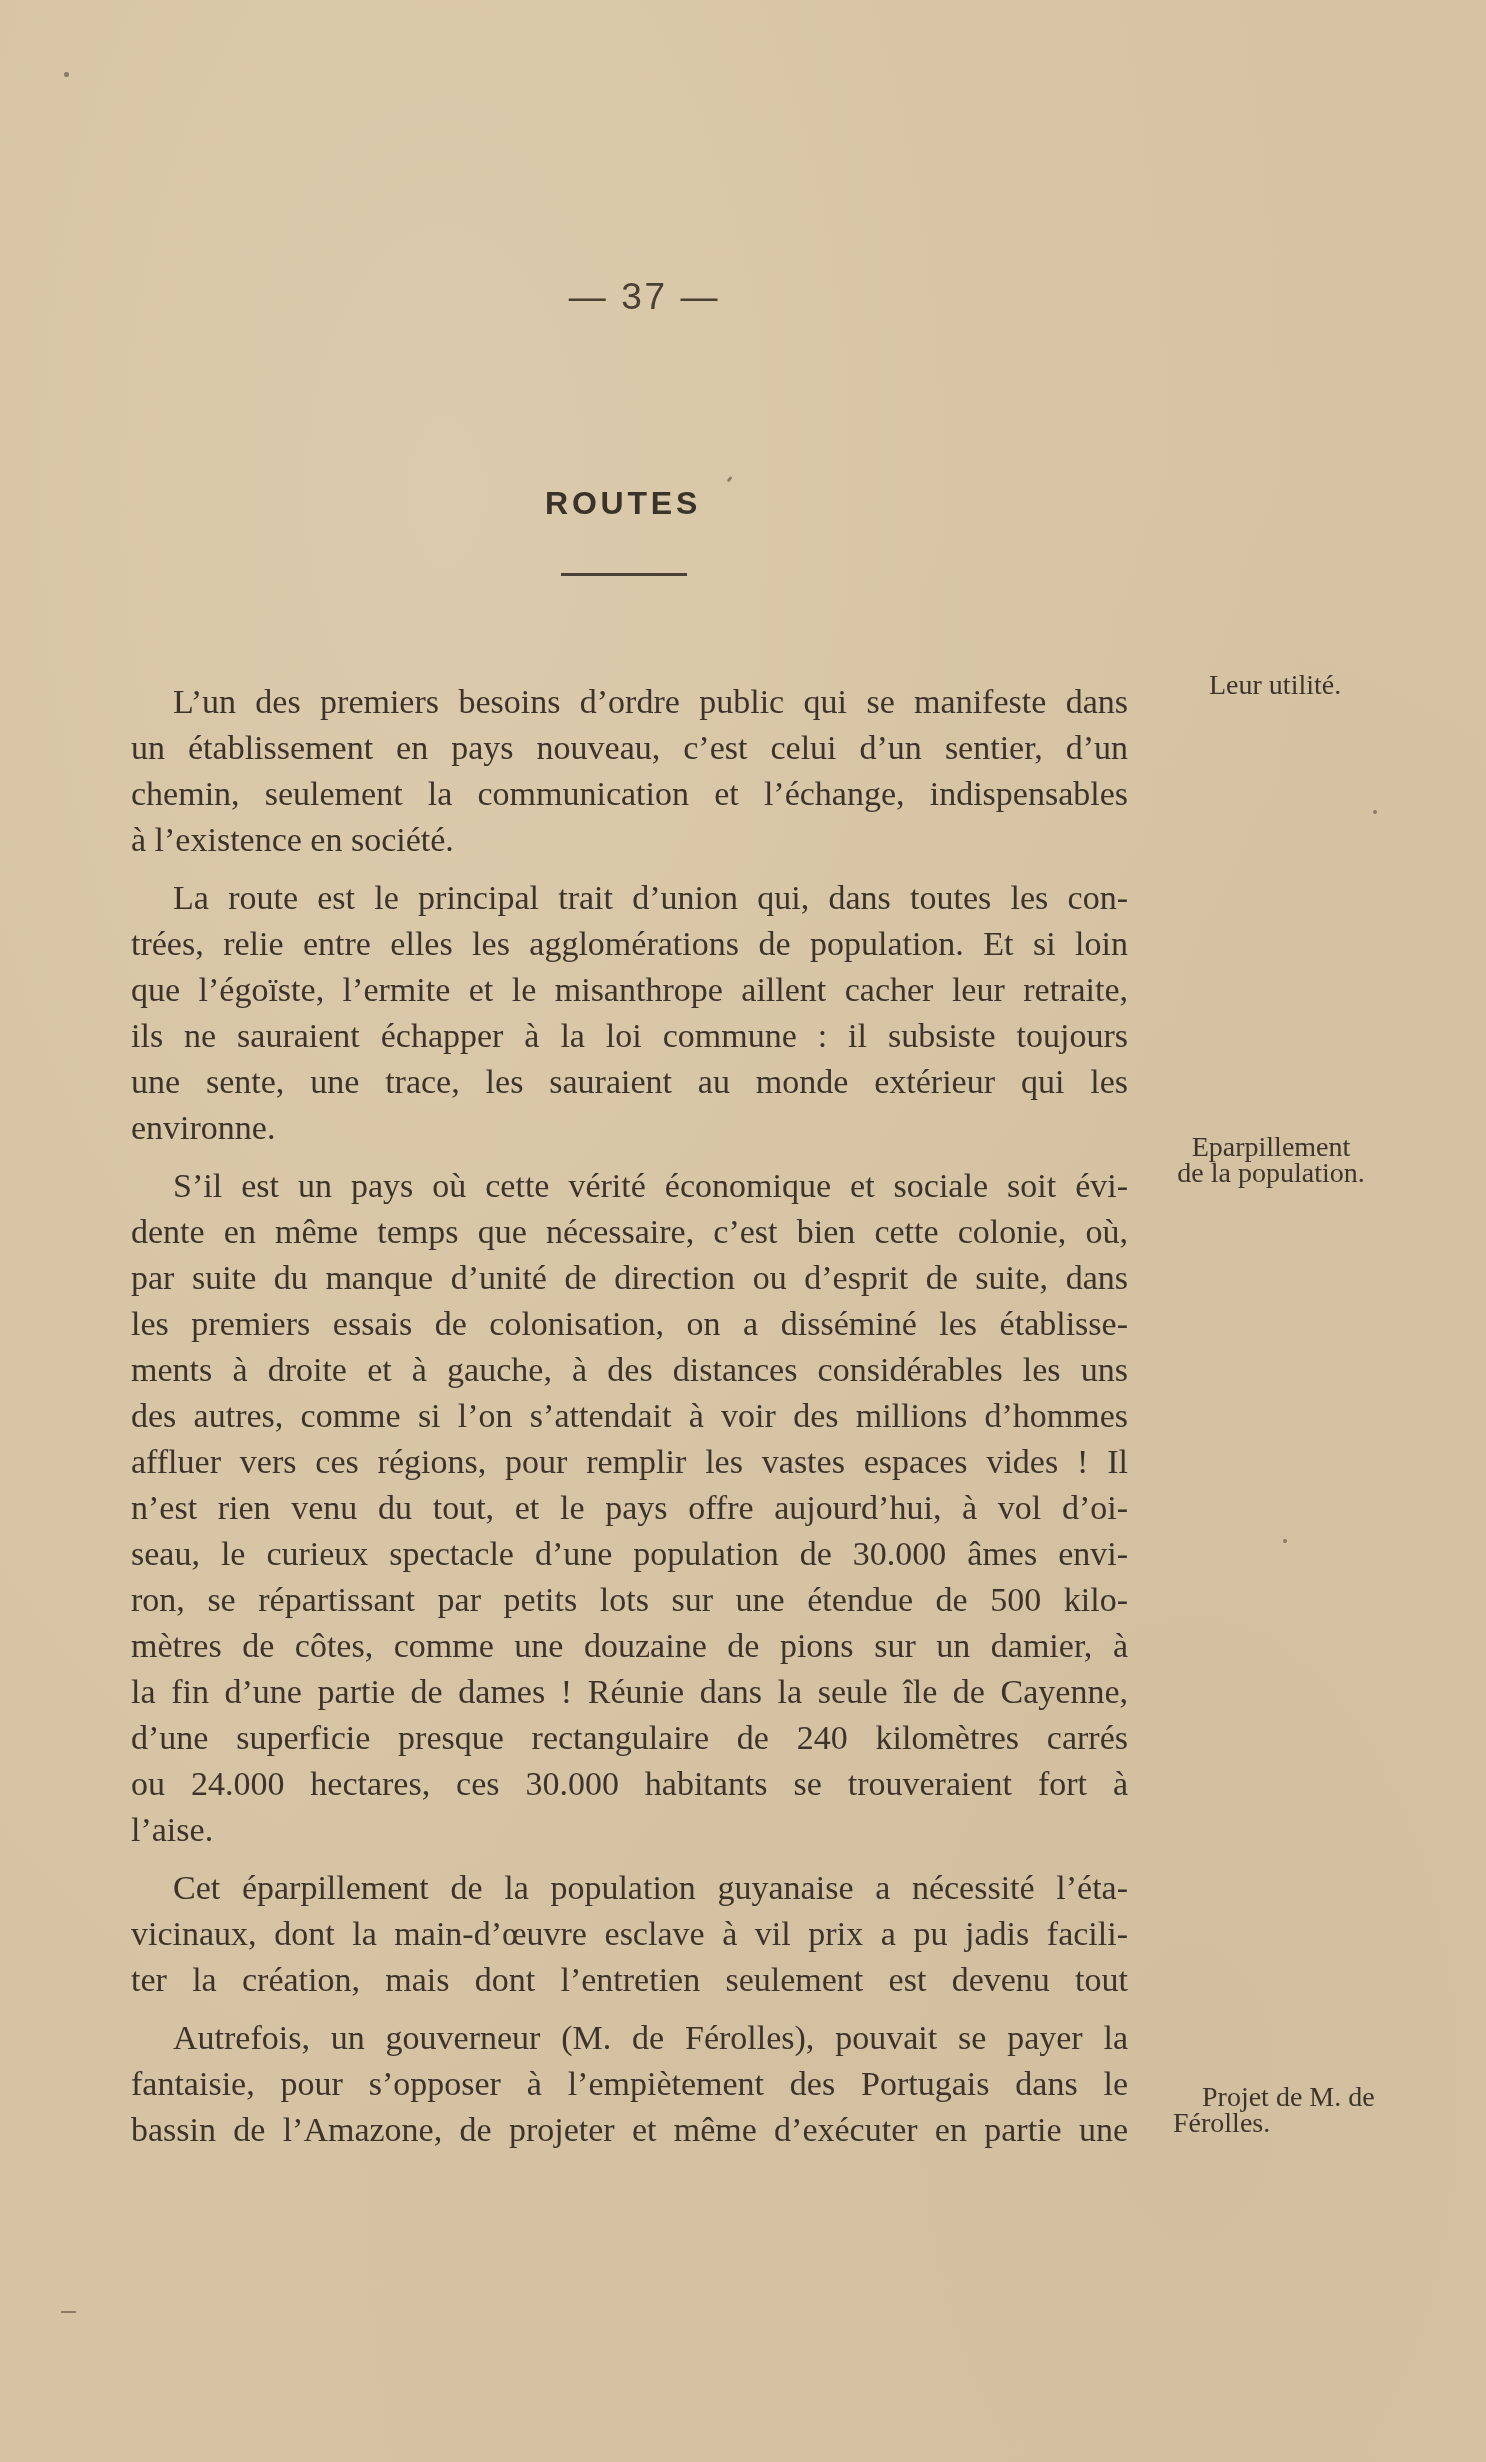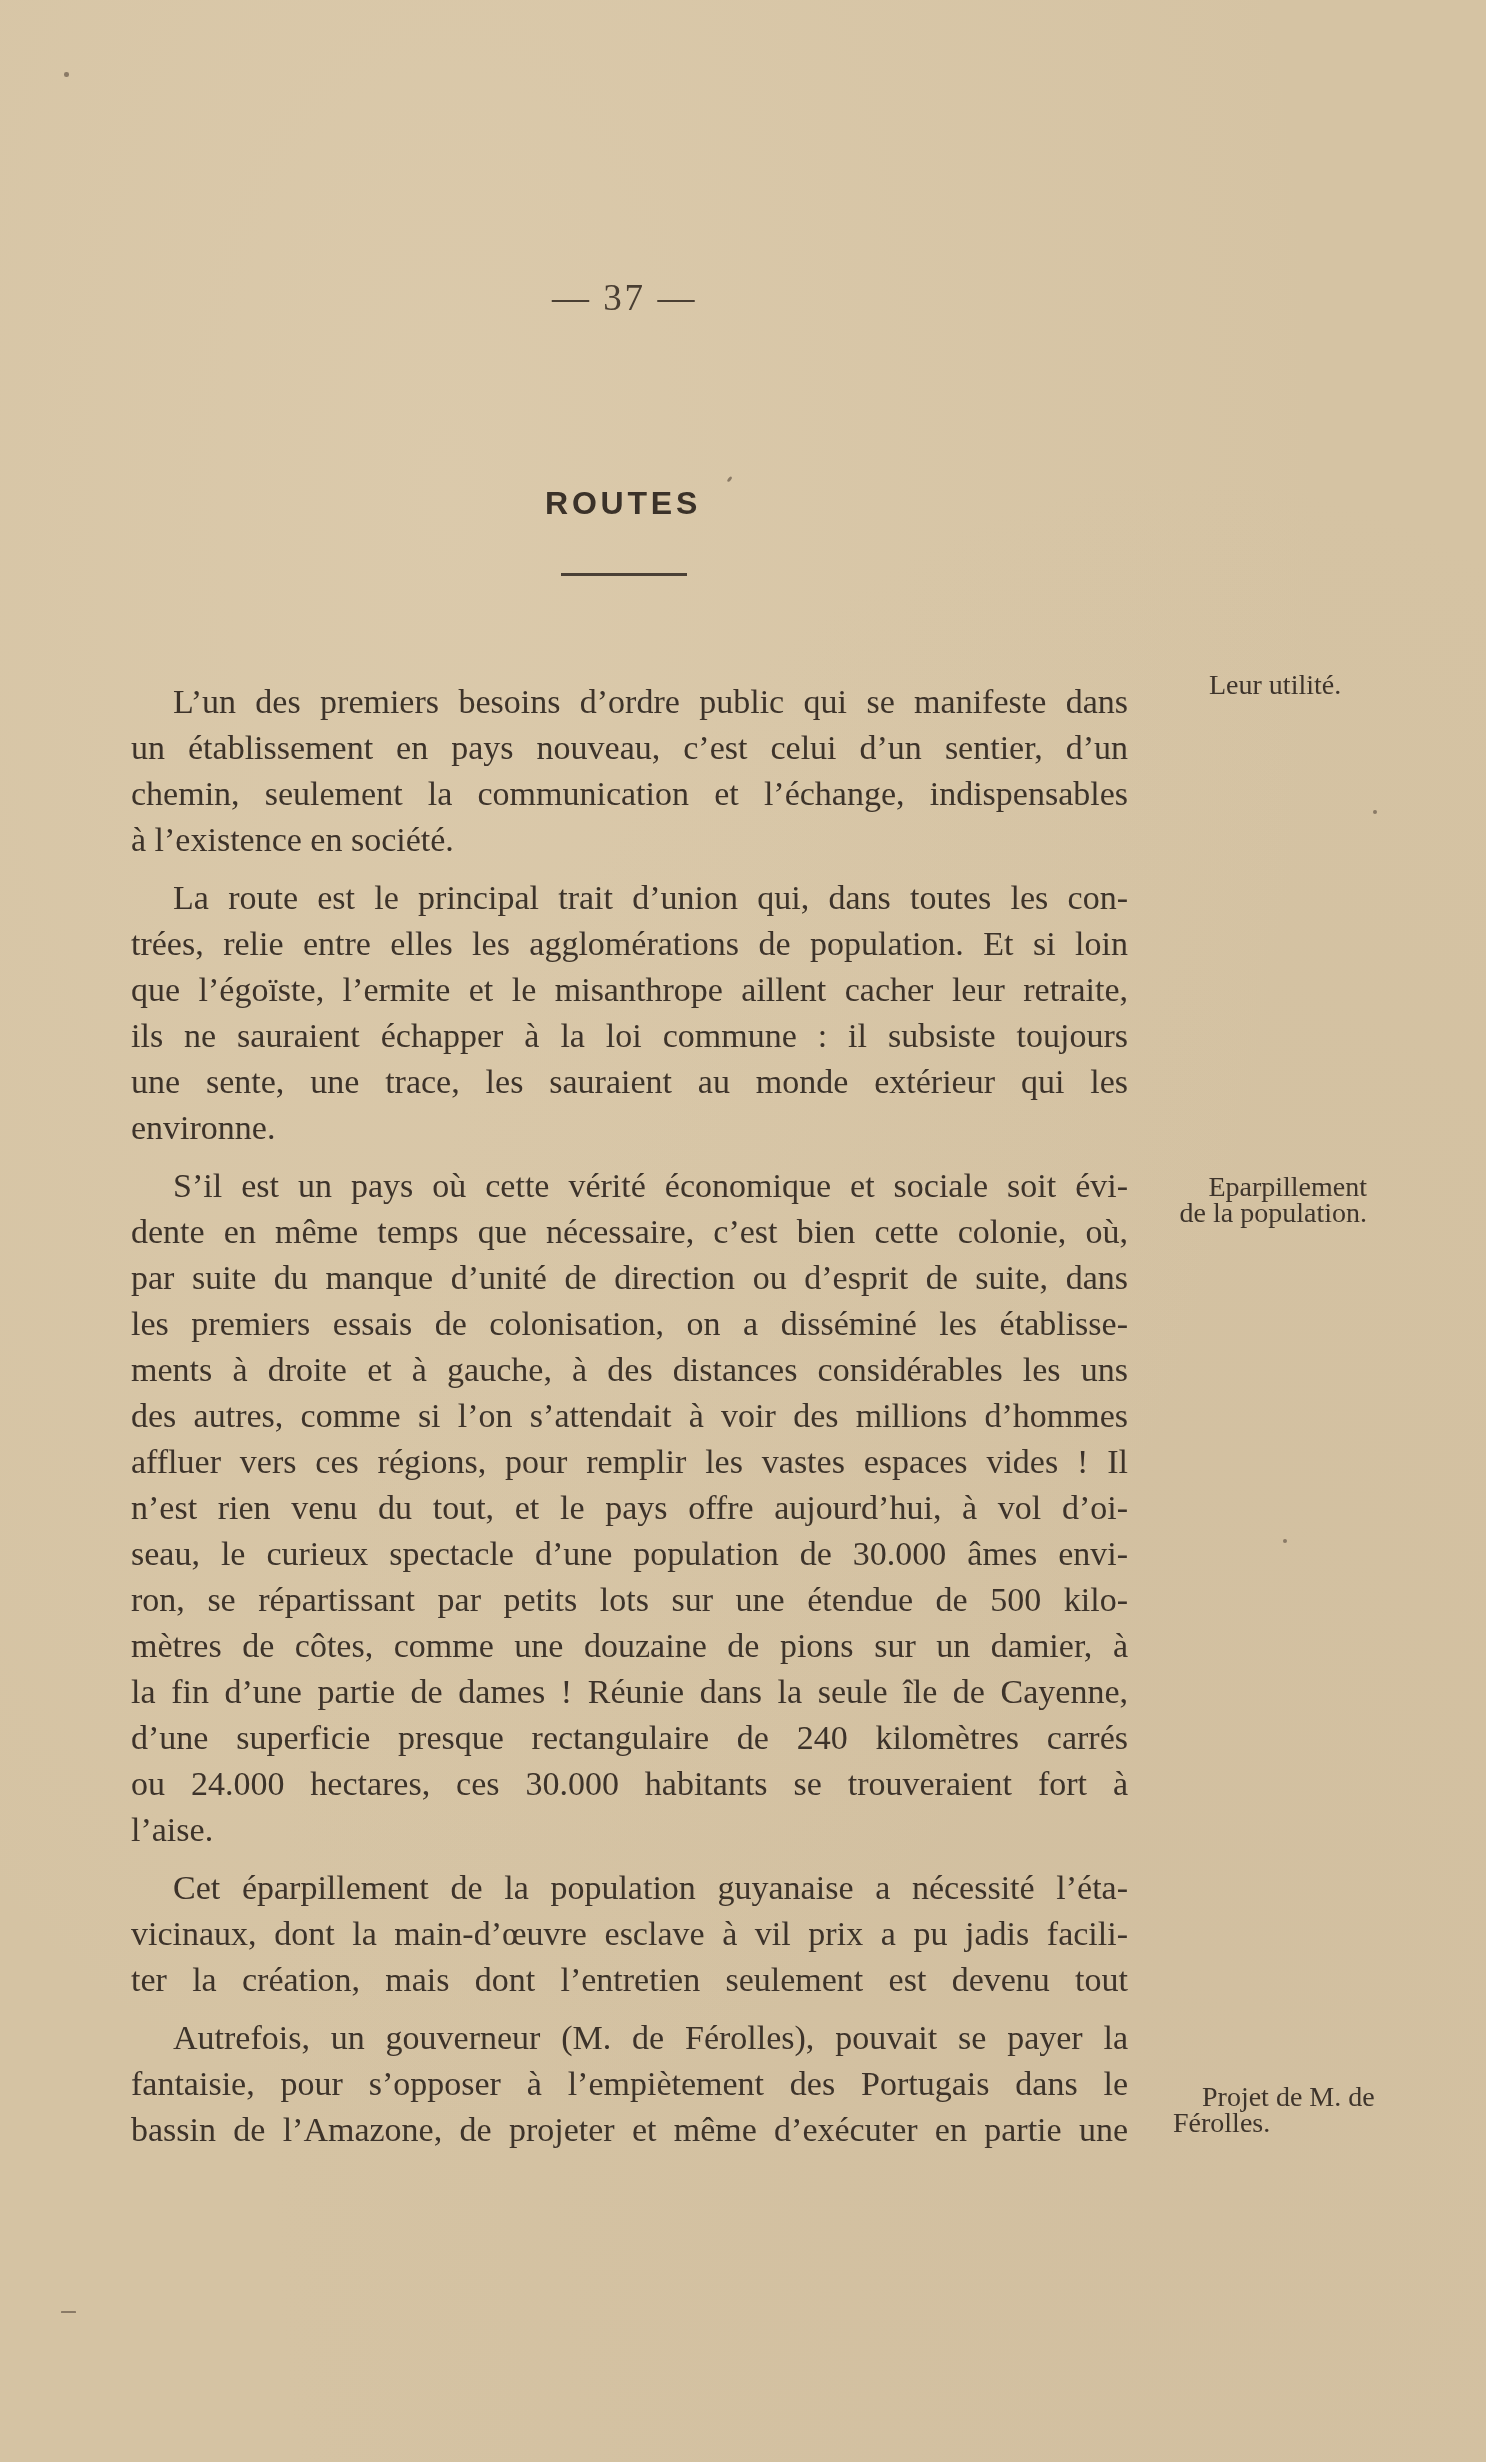--- a/index.html
+++ b/index.html
@@ -12,23 +12,23 @@
       color: #3b3128;
     }
     .page {
       position: absolute; left: 0; top: 0; width: 1487px; height: 2462px;
       background:
         radial-gradient(ellipse at 30% 20%, rgba(230,214,186,0.35), rgba(0,0,0,0) 60%),
         radial-gradient(ellipse at 80% 85%, rgba(200,180,150,0.25), rgba(0,0,0,0) 55%),
         #d5c3a3;
     }
     .page-number {
-      position: absolute; top: 276px; left: 544px; width: 153px;
-      text-align: right;
-      font-family: Liberation Serif, serif;
+      position: absolute; top: 276px; left: 568px; width: 153px;
+      text-align: center;
+      font-family: Liberation Sans, sans-serif;
       font-size: 37px; letter-spacing: 2.6px; color: #4a3f33;
     }
     .title {
       position: absolute; top: 485px; left: 545px;
       font-family: "Liberation Sans", "DejaVu Sans", sans-serif;
       font-weight: bold; font-size: 32px; letter-spacing: 3.8px;
       color: #3b3229;
     }
     .title-rule {
       position: absolute; top: 573px; left: 561px; width: 126px; height: 2.6px;
@@ -45,21 +45,21 @@
       text-align: justify; text-align-last: justify;
       height: 46px;
     }
     .line.last { text-align-last: left; }
     .line.indent { padding-left: 42px; }
     .margin-note {
       position: absolute; font-size: 28px; line-height: 25.5px; color: #3e342b;
       font-family: "Liberation Serif", serif;
     }
     .mn1 { left: 1209px; top: 672px; }
-    .mn2 { left: 1175px; top: 1134px; text-align: right; width: 192px; margin-top: 40px; }
+    .mn2 { left: 1175px; top: 1134px; text-align: center; width: 192px; }
     .mn3 { left: 1173px; top: 2052px; }
     .mn3 .l1 { padding-left: 29px; margin-top: 32px; }
     .speck { position: absolute; background: #8a7a66; border-radius: 50%; }
   </style>
 </head>
 <body>
 
 <div class="page">
 
   <div class="page-number">— 37 —</div>

